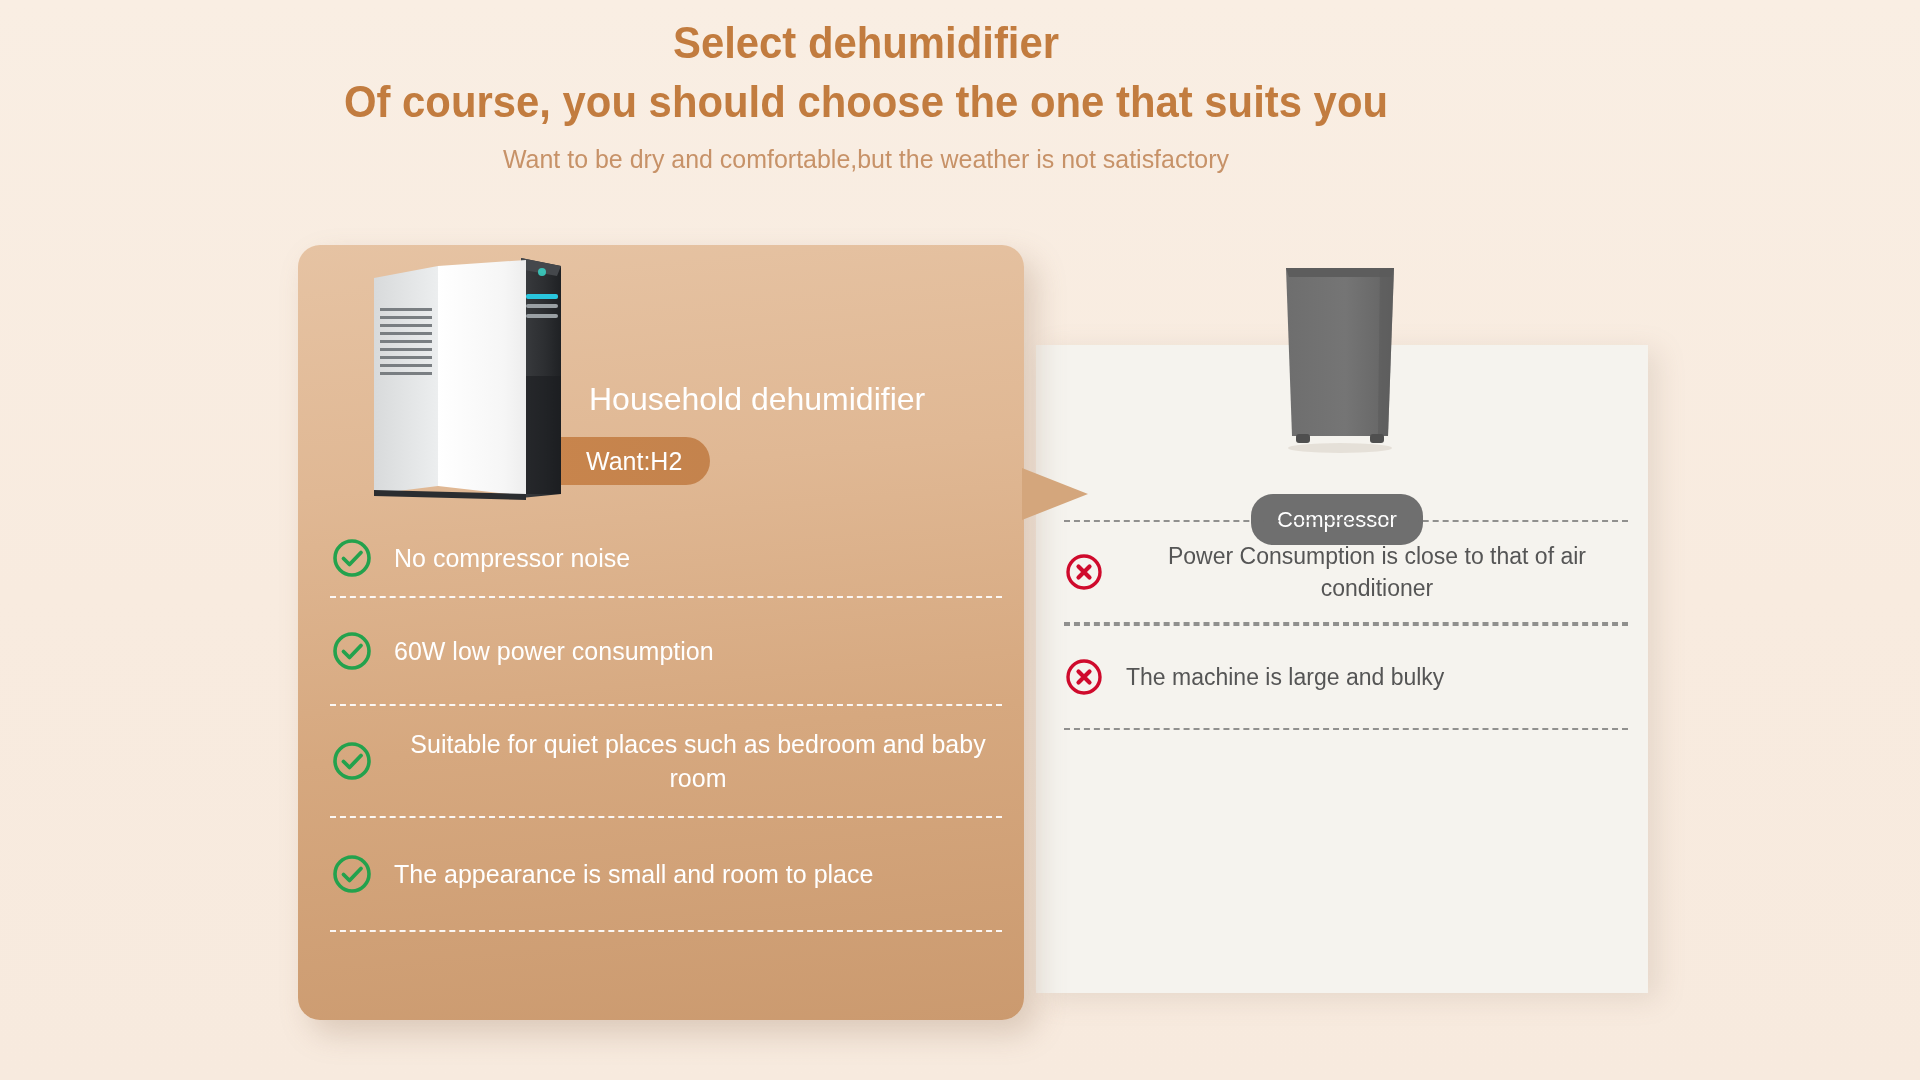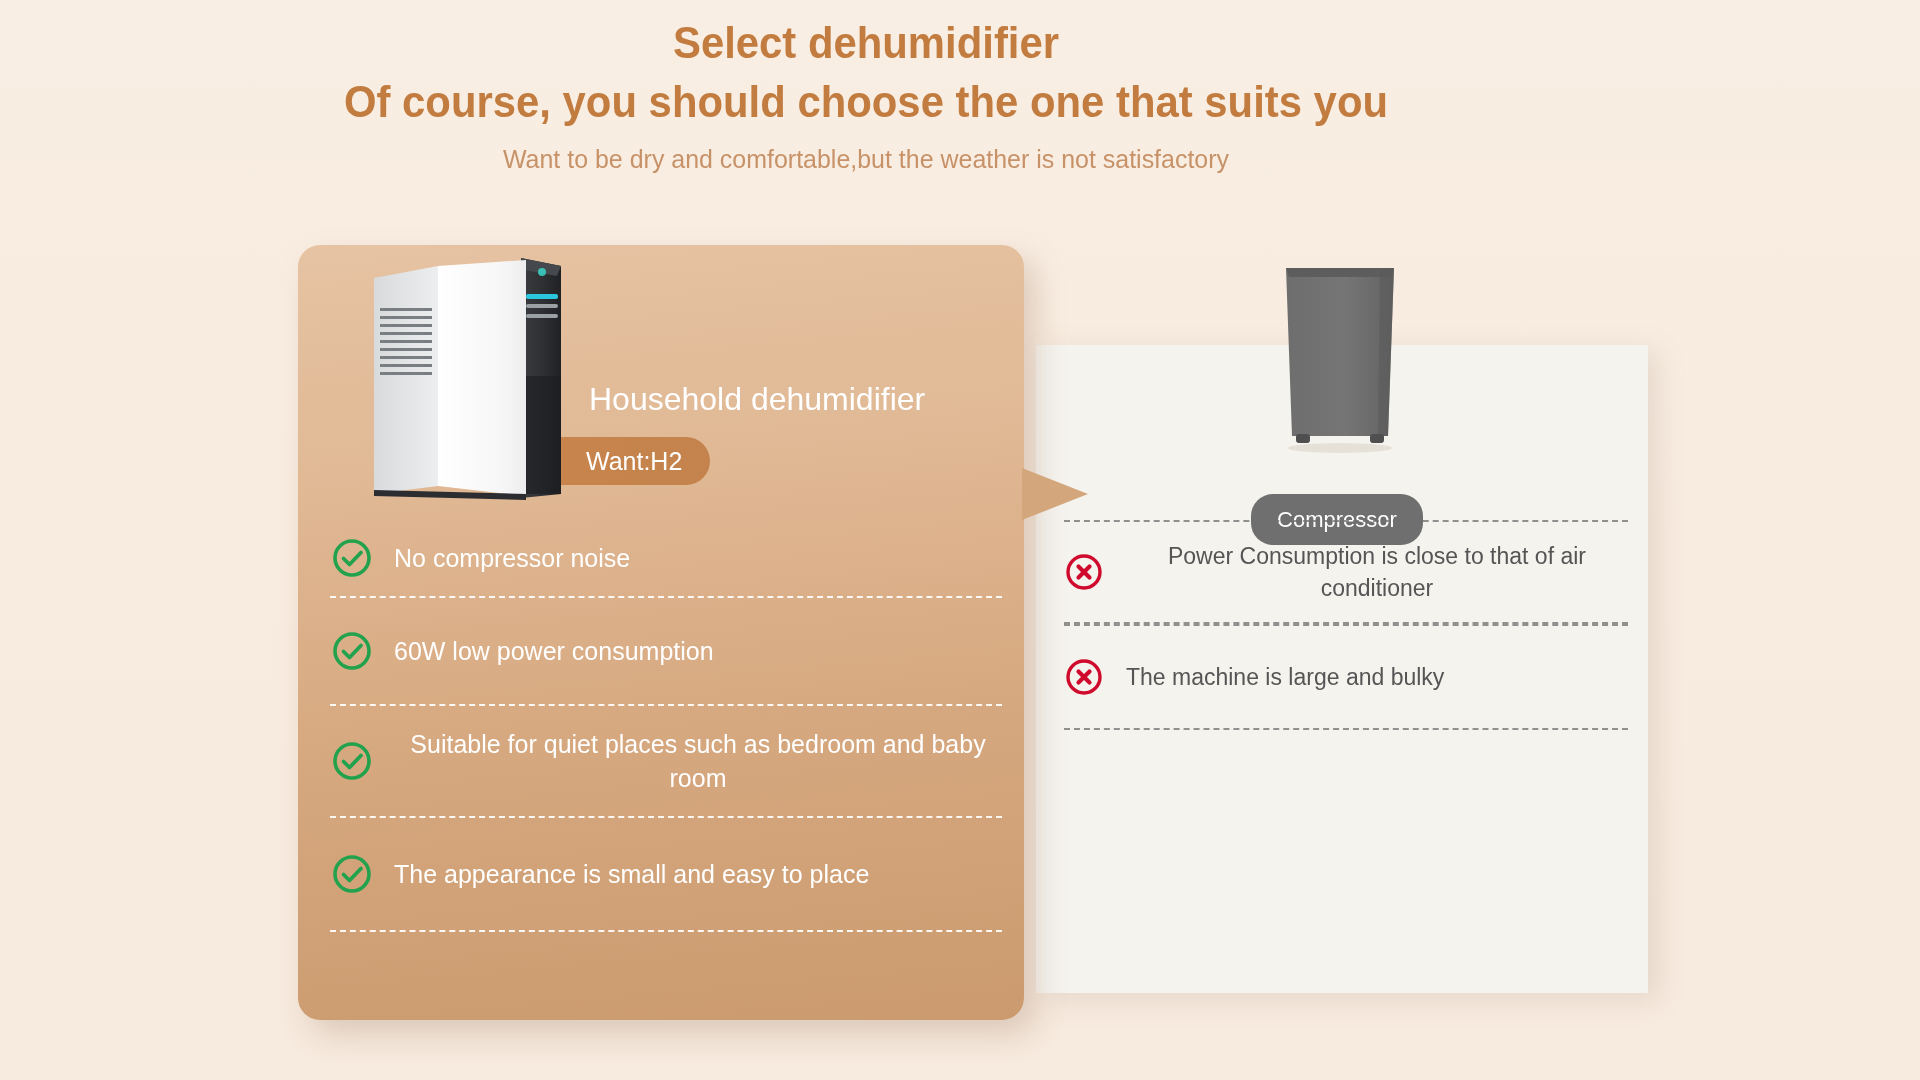--- a/index.html
+++ b/index.html
@@ -341,16 +341,16 @@
   </div>
   <div class="divider"></div>
 
   <div class="list-item" style="height:112px">
     <span class="icon-wrap">
       <svg width="44" height="44" viewBox="0 0 44 44">
         <circle cx="22" cy="22" r="17" fill="none" stroke="#23a24d" stroke-width="3.6"></circle>
         <path d="M13.5,22.5 L19.5,28.5 L31,16.5" fill="none" stroke="#23a24d" stroke-width="3.8" stroke-linecap="round" stroke-linejoin="round"></path>
       </svg>
     </span>
-    <span class="item-text">The appearance is small and easy to place</span>
+    <span class="item-text">The appearance is small and room to place</span>
   </div>
   <div class="divider"></div>
 </div>
 
 </body></html>

